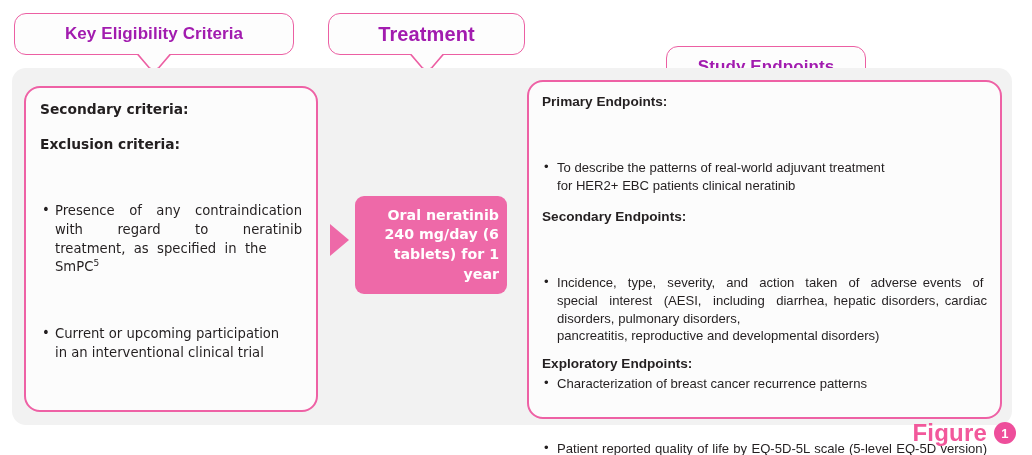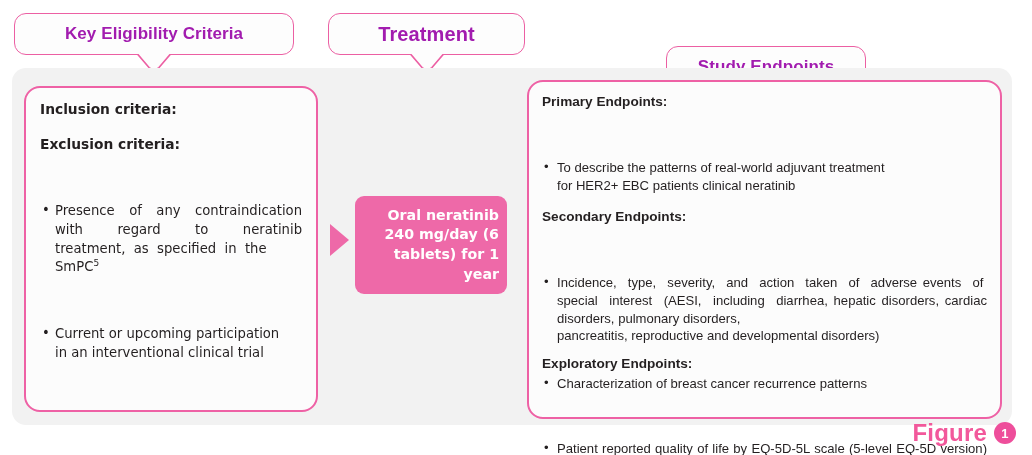--- a/index.html
+++ b/index.html
@@ -185,21 +185,21 @@
     <svg width="34" height="17" viewBox="0 0 34 17">
       <path d="M0.5 0 L12 13.5 Q17 18 22 13.5 L33.5 0" fill="#fdfdfd" stroke="#ec5fa3" stroke-width="1.6" stroke-linejoin="round"></path>
     </svg>
   </span>
 </div>
 
 <div id="backdrop"></div>
 
 <div class="whitebox" id="box-criteria">
 
-  <div class="sec-head">Inclusion criteria:</div>
+  <div class="sec-head">Secondary criteria:</div>
 
   <div class="gap"></div>
 
   <div class="sec-head">Exclusion criteria:</div>
   <ul class="bullets">
     <li class="justify">Presence&nbsp; of&nbsp; any&nbsp; contraindication
       with&nbsp;&nbsp;&nbsp; regard&nbsp;&nbsp;&nbsp; to&nbsp;&nbsp;&nbsp; neratinib
       treatment,&nbsp; as&nbsp; specified&nbsp; in&nbsp; the<span class="lastline">SmPC<span class="sup">5</span></span></li>
     <li class="justify">Current or upcoming participation<span class="lastline">in an interventional clinical trial</span></li>
   </ul>

